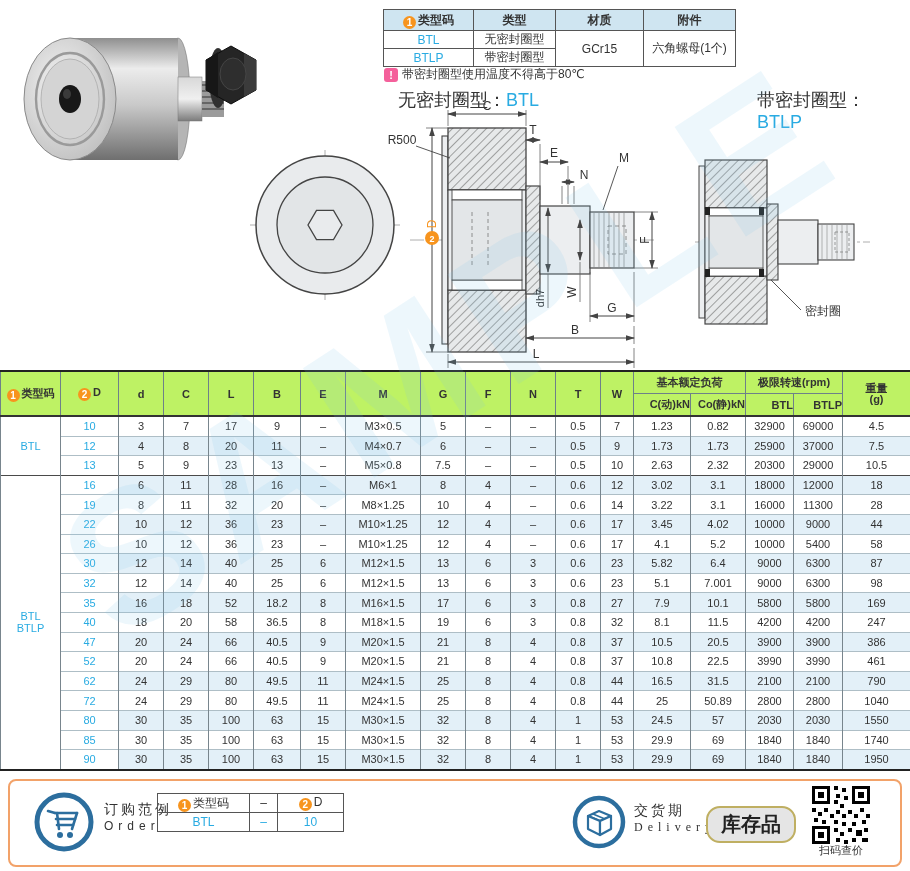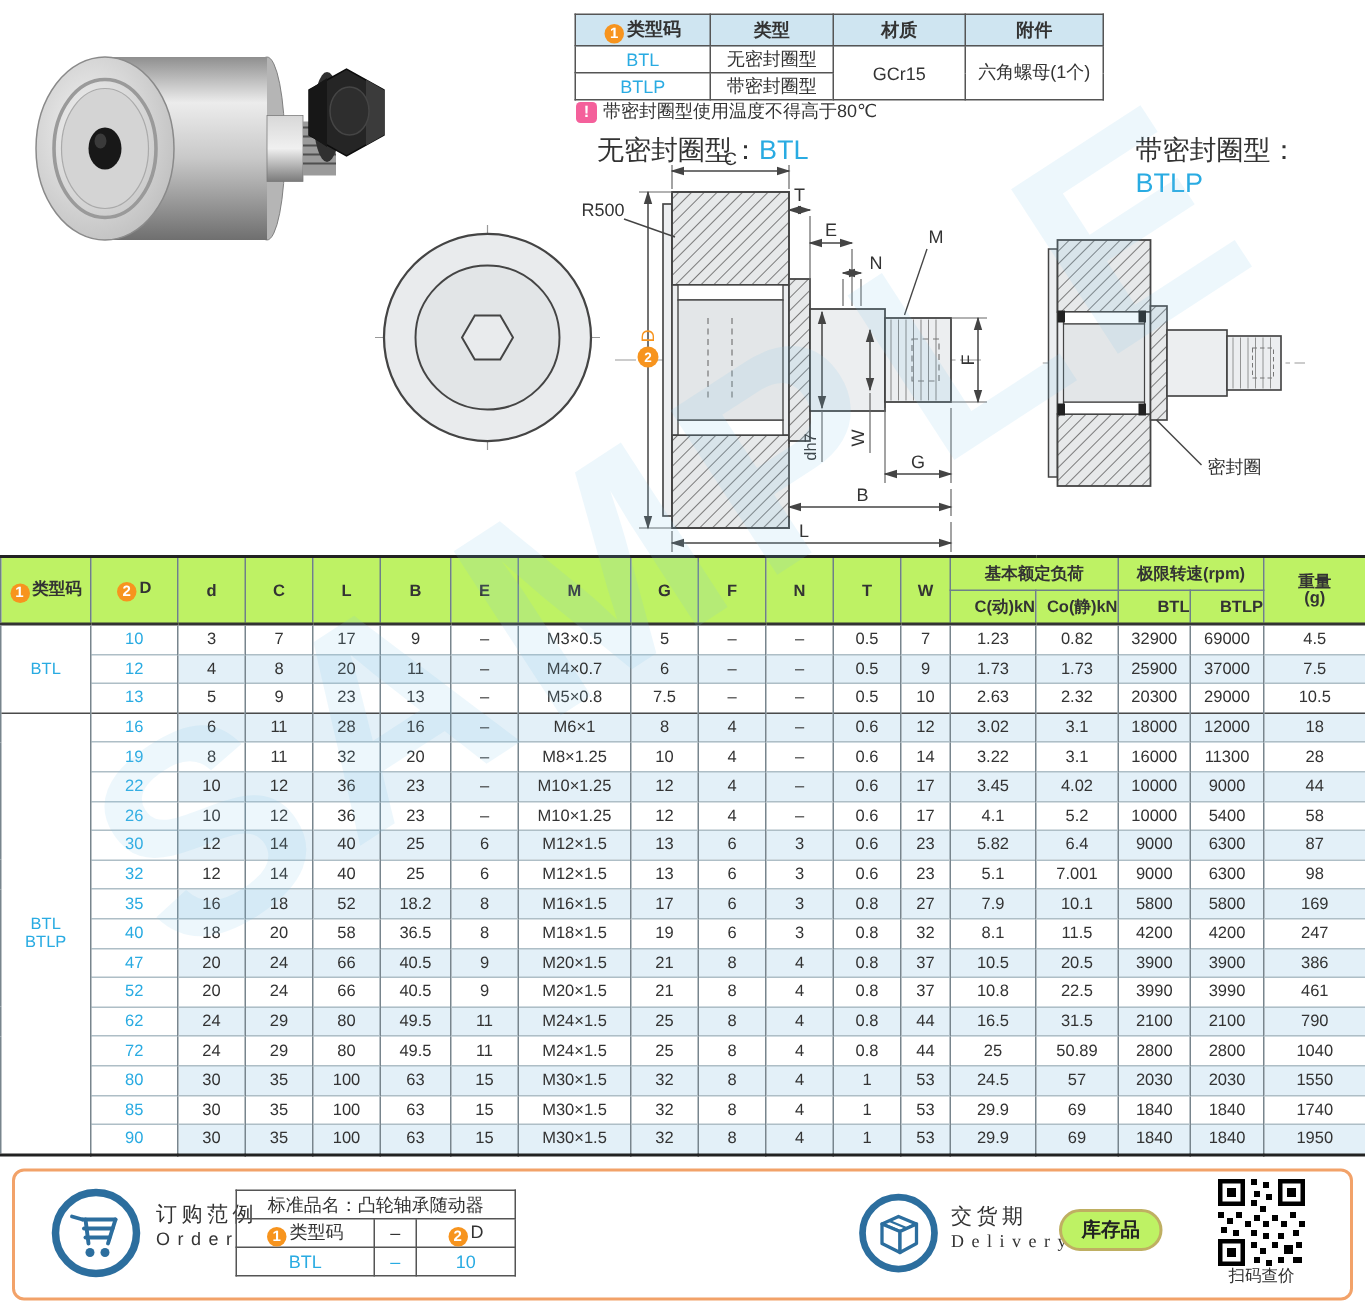--- a/index.html
+++ b/index.html
@@ -41,22 +41,22 @@
   table.main tr.group-start td{border-top:1.5px solid #4a4a4a;}
   .wh2{line-height:11px;}
   
   .footer{position:absolute;left:8px;top:779px;width:890px;height:84px;border:2px solid #F2A269;
         border-radius:8px;background:#fff;z-index:10;}
   .f-abs{position:absolute;}
   .order-text .zh{font-size:14px;letter-spacing:3px;}
   .order-text .en{font-size:12px;letter-spacing:5px;}
   .order-table{border-collapse:collapse;table-layout:fixed;}
   .order-table td{border:1px solid #555;font-size:12px;text-align:center;height:18px;padding:0 4px;}
-  .stock-badge{display:inline-block;background:#bef264;border:2px solid #BFAF62;border-radius:14px;
-        padding:3px 13px;font-size:13px;font-weight:bold;color:#222;}
+  .stock-badge{display:inline-block;background:#e5e5e5;border:2px solid #BFAF62;border-radius:14px;
+        padding:3px 13px;font-size:20px;font-weight:bold;color:#222;}
   .qr-caption{font-size:11px;text-align:center;width:62px;}
   svg text{font-family:"Liberation Sans","DejaVu Sans",sans-serif;}
 </style>
 </head>
 <body>
 
 <div class="page">
 
   <div class="watermark">SAMPLE</div>
 
@@ -710,23 +710,20 @@
       <div class="zh">订购范例</div>
       <div class="en">Order</div>
     </div>
     <table class="order-table f-abs" style="left:147px;top:12px;">
       <colgroup>
           <col style="width:92px">
           <col style="width:28px">
           <col style="width:66px">
         </colgroup>
       <tbody>
-          <tr>
-            <td colspan="3">标准品名：凸轮轴承随动器</td>
-          </tr>
       <tr>
         <td><span class="cbadge">1</span><span>类型码</span></td>
         <td>–</td>
         <td><span class="cbadge">2</span><span>D</span></td>
       </tr>
       <tr class="cyan">
         <td>BTL</td>
         <td>–</td>
         <td>10</td>
       </tr>

